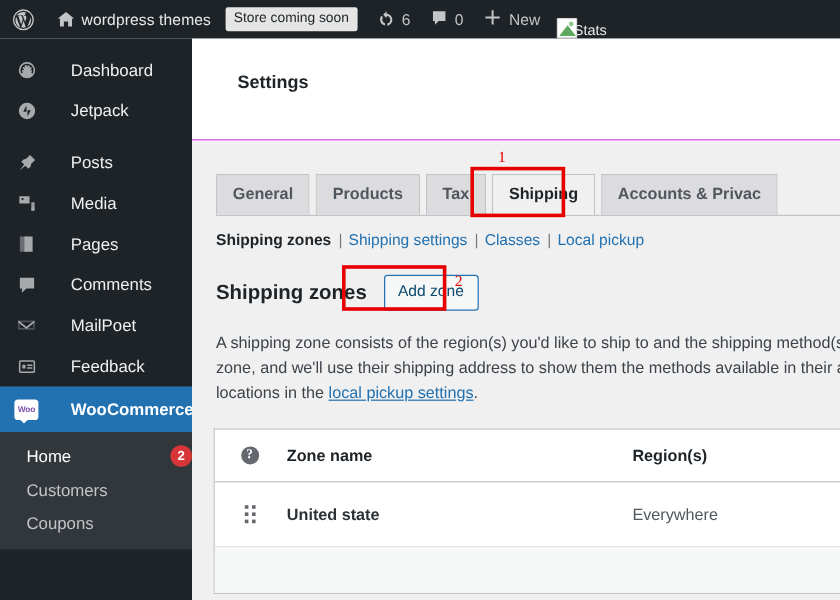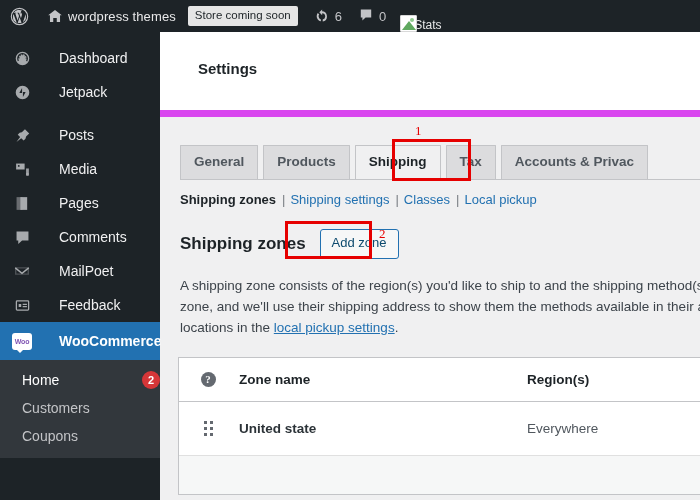--- a/index.html
+++ b/index.html
@@ -102,21 +102,21 @@
     padding: 0 5px; line-height: 1;
   }
 
   
   .content {
     position: absolute; top: 32px; left: 160px; width: 540px; height: 468px;
     background: #f0f0f1; overflow: hidden;
   }
   .page-head {
     background: #fff; height: 85px; padding: 28px 0 0 38px;
-    border-bottom: 7px solid #d946ef;
+    border-bottom: 1px solid #d946ef;
   }
   .page-title { font-size: 15px; color: #1d2327; font-weight: bold; }
 
   .tabs-area { position: relative; padding: 28px 0 0 20px; }
   .nav-tabs { display: flex; align-items: flex-end; gap: 5px; position: relative; }
   .nav-tab {
     background: #dcdcde; color: #50575e;
     border: 1px solid #c3c4c7; border-bottom: none;
     font-size: 13.5px; font-weight: bold;
     padding: 8px 13px 9px; line-height: 1.2;
@@ -231,20 +231,28 @@
       <span class="count-num">6</span>
     </div>
     <div class="ab-item">
       <span>
         <svg width="16" height="16" viewBox="0 0 20 20" fill="#c3c4c7">
           <path d="M3.5 3h13v10h-7l-4 4v-4h-2z"></path>
         </svg>
       </span>
       <span class="count-num">0</span>
     </div>
+    <div class="ab-item">
+      <span>
+        <svg width="17" height="17" viewBox="0 0 20 20" fill="#c3c4c7">
+          <path d="M9 3h2v6h6v2h-6v6H9v-6H3V9h6z"></path>
+        </svg>
+      </span>
+      <span class="plus-new">New</span>
+    </div>
     <div class="ab-item stats-wrap">
       <span class="broken-img"></span>
       <span class="stats-label">Stats</span>
     </div>
   </div>
 
   <div class="sidebar">
 
     <div class="menu-sep"></div>
 
@@ -356,22 +364,22 @@
   <div class="content">
 
     <div class="page-head">
       <div class="page-title">Settings</div>
     </div>
 
     <div class="tabs-area">
       <div class="nav-tabs">
         <div class="nav-tab">General</div>
         <div class="nav-tab">Products</div>
+        <div class="nav-tab">Tax</div>
         <div class="nav-tab active">Shipping</div>
-        <div class="nav-tab">Tax</div>
         <div class="nav-tab">Accounts &amp; Privac</div>
       </div>
       <div class="tabs-underline"></div>
       <div class="annot-box annot-tab"></div>
       <div class="annot-num annot-num-1">1</div>
     </div>
 
     <div class="subnav">
       <span class="cur">Shipping zones</span>
       <span class="sep">|</span>

